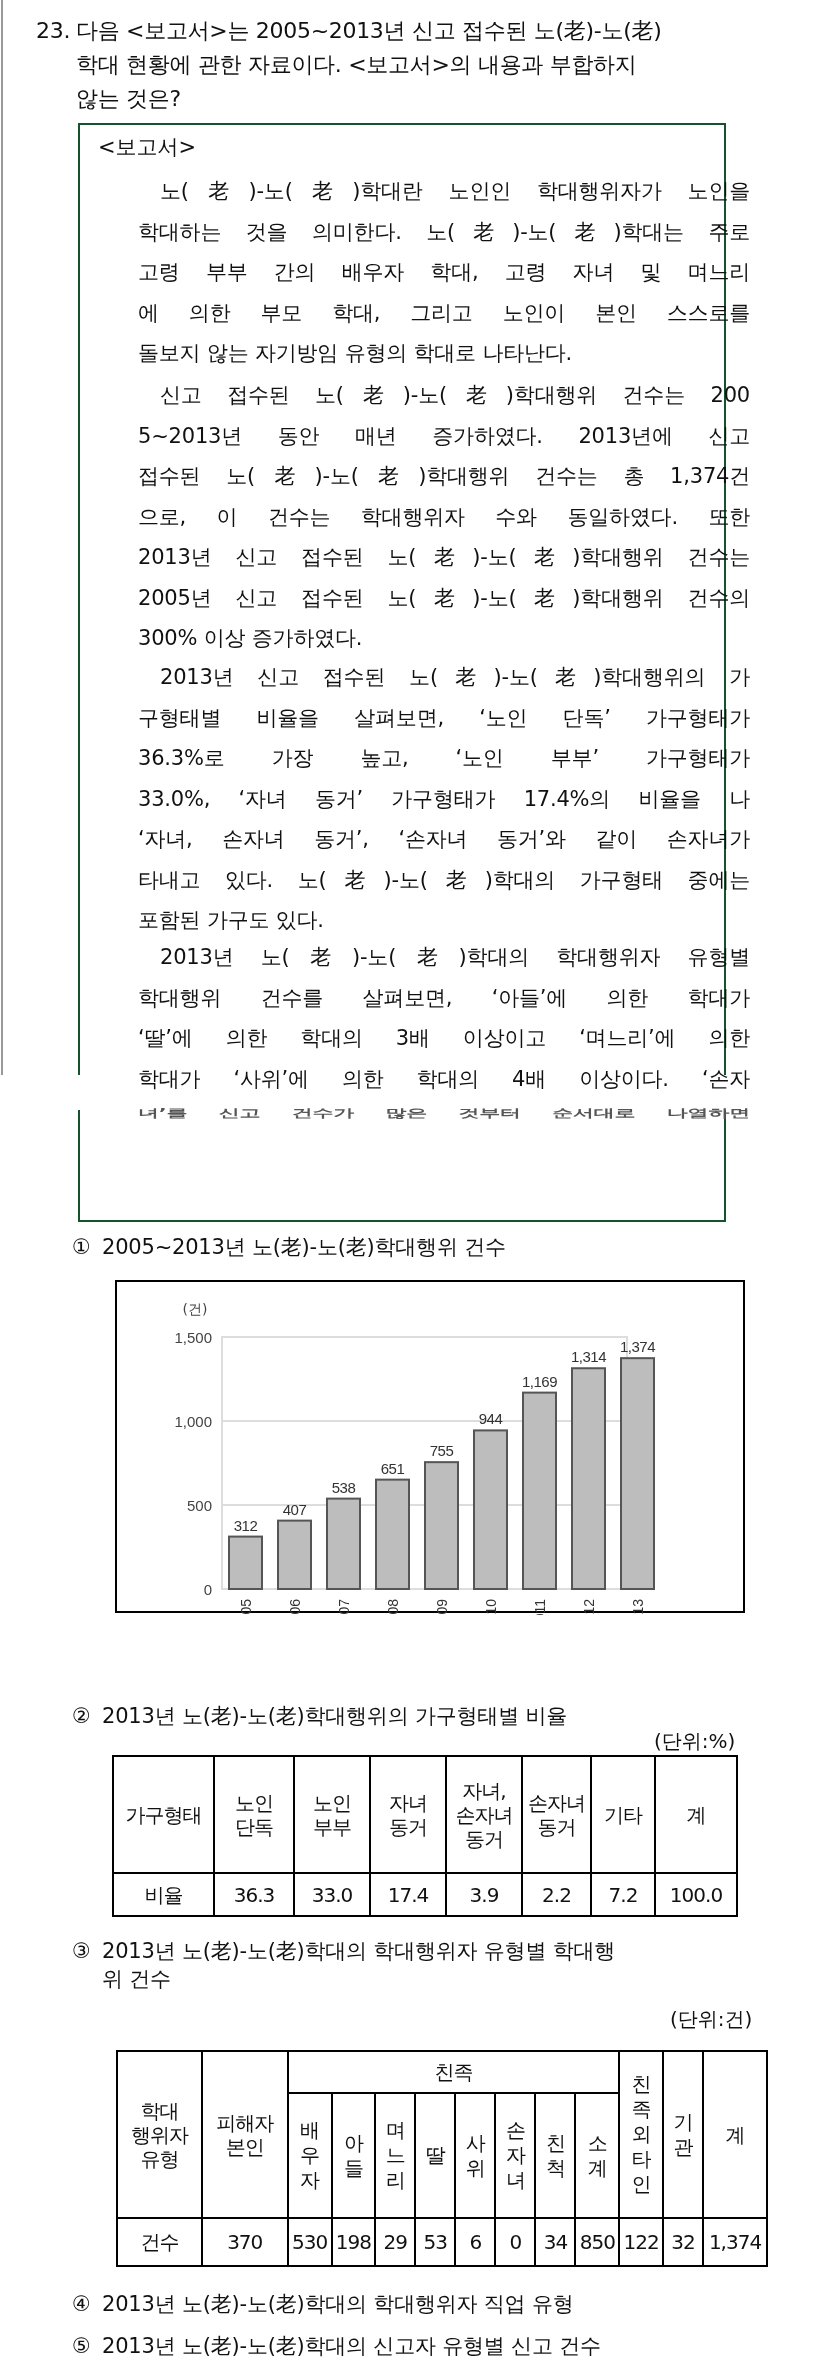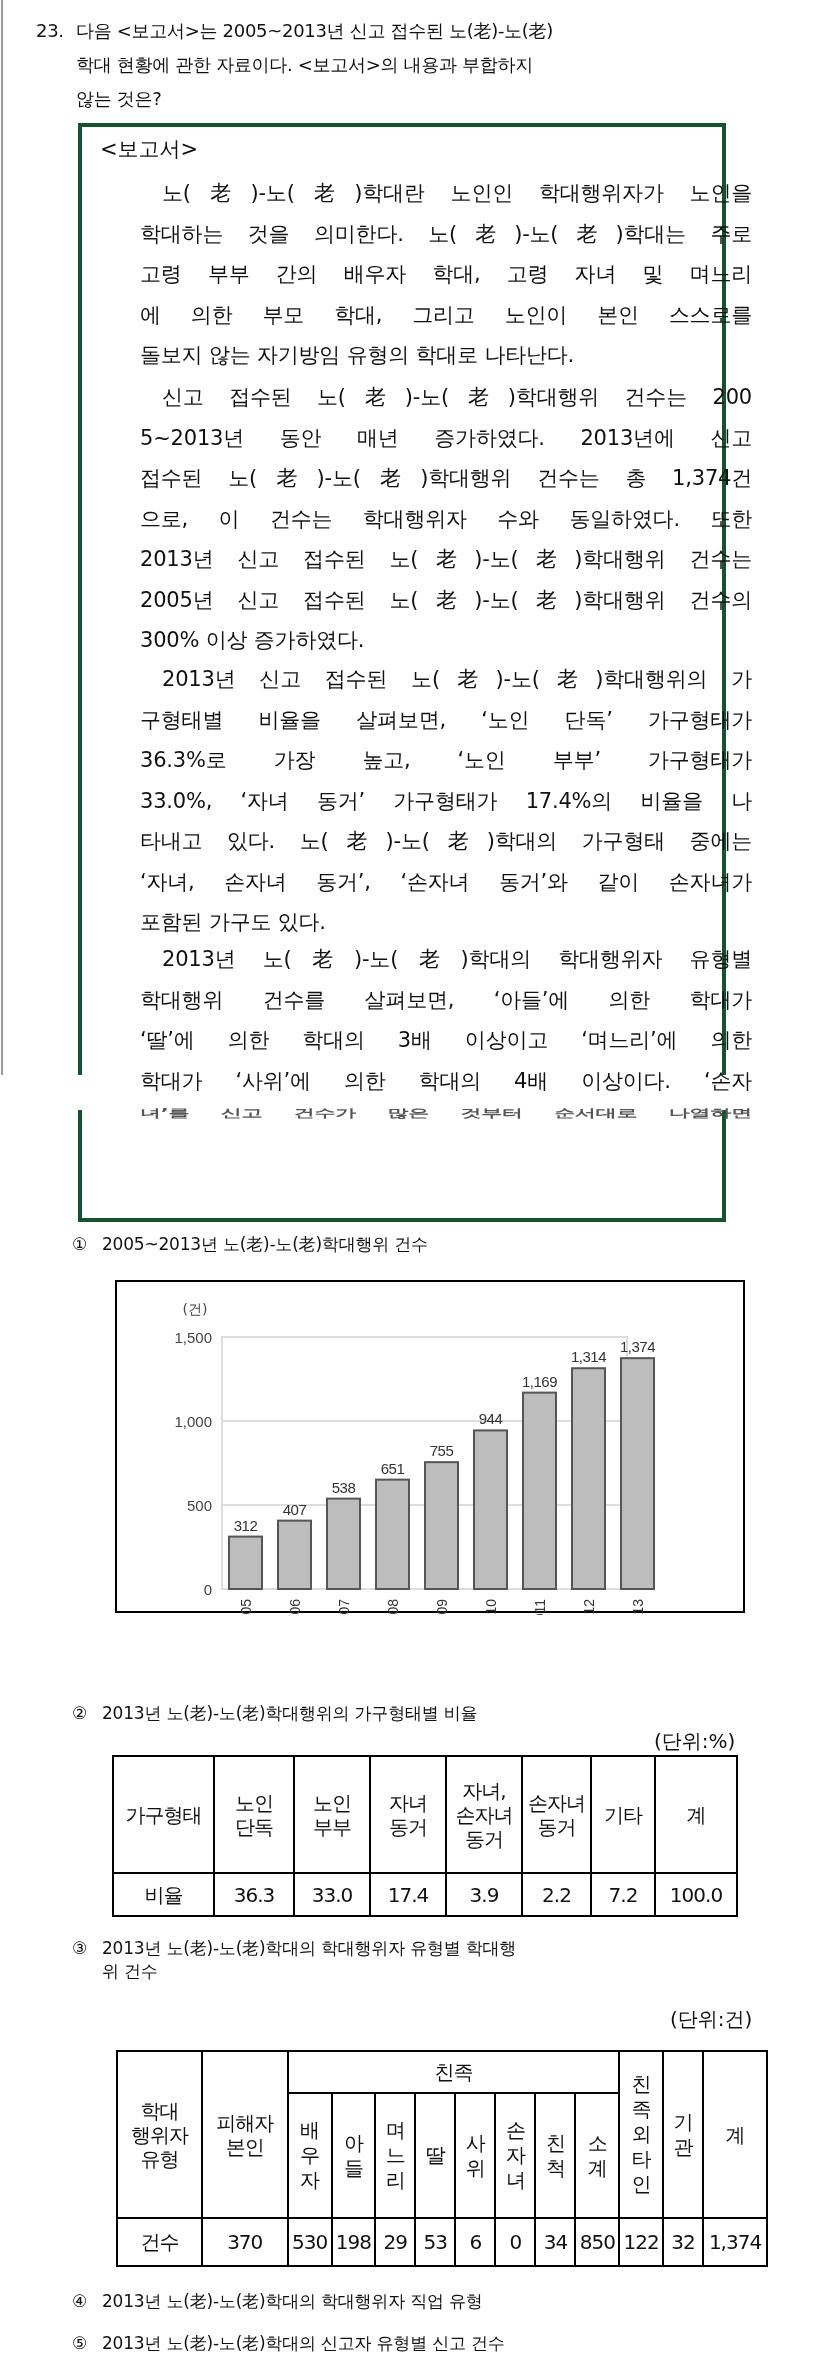--- a/index.html
+++ b/index.html
@@ -1,35 +1,35 @@
 <!DOCTYPE html>
 <html><head>
 <meta charset="utf-8">
 <style>
   html, body { margin:0; padding:0; background:#ffffff; }
   body { width:826px; height:2373px; position:relative; overflow:hidden;
          font-family:"DejaVu Sans", sans-serif; color:#111; }
   .abs { position:absolute; }
   .left-rule { left:1px; top:0; width:2px; height:1075px; background:#9a9a9a; }
-  .q-text { left:36px; top:14px; width:700px; font-size:18px; line-height:34px; letter-spacing:-0.3px; }
+  .q-text { left:36px; top:14px; width:700px; font-size:22px; line-height:34px; letter-spacing:-0.3px; }
   .q-text .num { display:inline-block; width:40px; }
   .q-text .line { white-space:nowrap; }
   .q-text .indent { padding-left:40px; }
 
-  .report { left:78px; top:123px; width:648px; border:4px solid #14532d; box-sizing:border-box; }
+  .report { left:78px; top:123px; width:648px; border:2px solid #14532d; box-sizing:border-box; }
   .report-top { height:952px; border-bottom:none; }
   .report-bottom { top:1110px; height:112px; border-top:none;font-weight:bold; }
   .report .title { position:absolute; left:18px; top:8px; font-size:21px; }
   .report .para { position:absolute; left:18px; width:612px; font-size:21px; line-height:40.5px; letter-spacing:-0.2px;margin-left:40px; }
   .report .para .l { display:block; white-space:nowrap; text-align:justify; text-align-last:justify; }
   .report .para .l.last { text-align-last:left; }
   .report .para .l.first { padding-left:22px; }
   .cut-line { color:#555; transform:scaleY(0.55); transform-origin:top; overflow:hidden; }
 
-  .option { font-size:17px; white-space:nowrap; letter-spacing:-0.2px; }
+  .option { font-size:21px; white-space:nowrap; letter-spacing:-0.2px; }
   .option .circ { display:inline-block; width:30px; }
   .option .cont { padding-left:30px; }
 
   .chart-box { left:115px; top:1280px; width:630px; height:333px; border:2px solid #000; box-sizing:border-box; }
   .chart-svg { position:absolute; left:0; top:0; }
 
   table { border-collapse:collapse; position:absolute; }
   td { border:2px solid #000; text-align:center; vertical-align:middle; padding:0; font-size:20px; letter-spacing:-1px; line-height:24px; }
   .unit { font-size:20px;margin-left:8px; }
   .vert { line-height:25px; }
@@ -61,22 +61,22 @@
     <span class="l">으로, 이 건수는 학대행위자 수와 동일하였다. 또한</span>
     <span class="l">2013년 신고 접수된 노(老)-노(老)학대행위 건수는</span>
     <span class="l">2005년 신고 접수된 노(老)-노(老)학대행위 건수의</span>
     <span class="l last">300% 이상 증가하였다.</span>
   </div>
   <div class="para" style="top:532px">
     <span class="l first">2013년 신고 접수된 노(老)-노(老)학대행위의 가</span>
     <span class="l">구형태별 비율을 살펴보면, ‘노인 단독’ 가구형태가</span>
     <span class="l">36.3%로 가장 높고, ‘노인 부부’ 가구형태가</span>
     <span class="l">33.0%, ‘자녀 동거’ 가구형태가 17.4%의 비율을 나</span>
+    <span class="l">‘자녀, 손자녀 동거’, ‘손자녀 동거’와 같이 손자녀가</span>
     <span class="l">타내고 있다. 노(老)-노(老)학대의 가구형태 중에는</span>
-    <span class="l">‘자녀, 손자녀 동거’, ‘손자녀 동거’와 같이 손자녀가</span>
     <span class="l last">포함된 가구도 있다.</span>
   </div>
   <div class="para" style="top:812px">
     <span class="l first">2013년 노(老)-노(老)학대의 학대행위자 유형별</span>
     <span class="l">학대행위 건수를 살펴보면, ‘아들’에 의한 학대가</span>
     <span class="l">‘딸’에 의한 학대의 3배 이상이고 ‘며느리’에 의한</span>
     <span class="l">학대가 ‘사위’에 의한 학대의 4배 이상이다. ‘손자</span>
   </div>
 </div>
 

